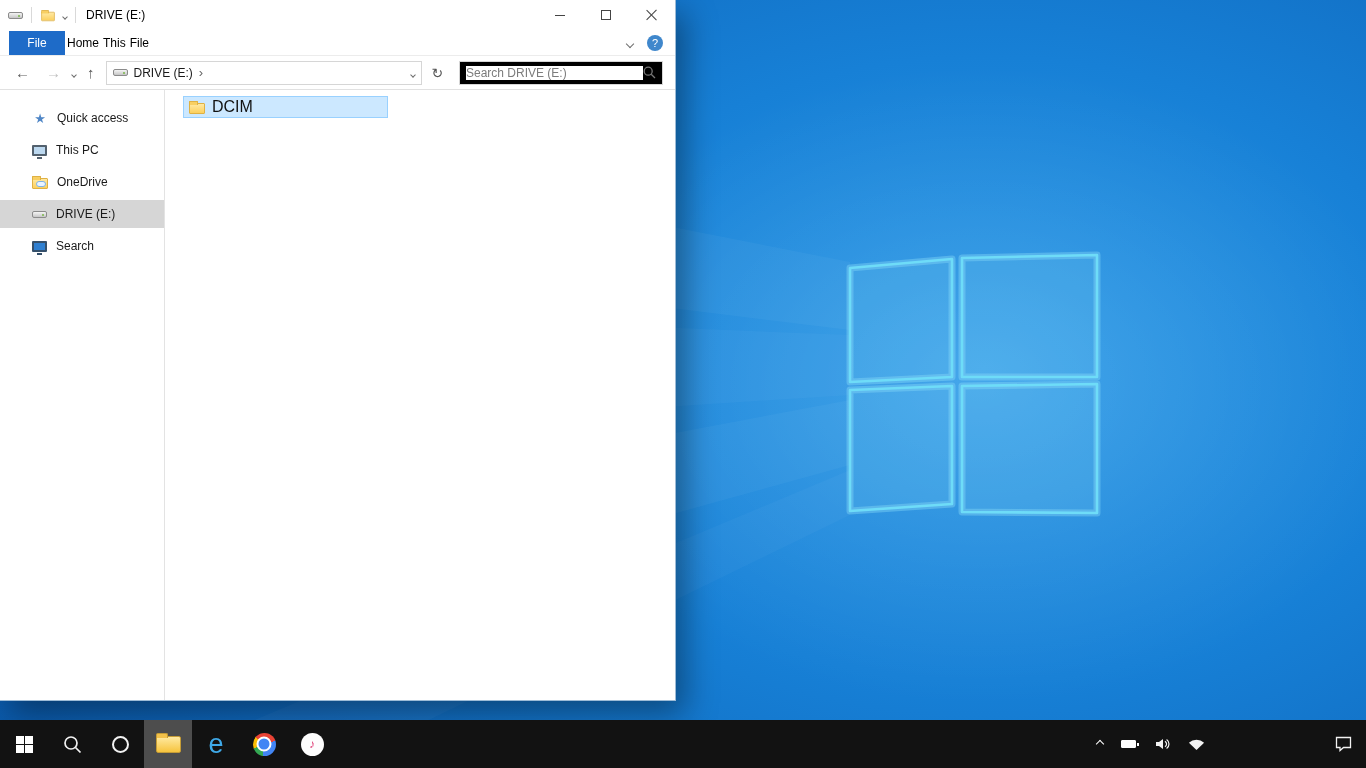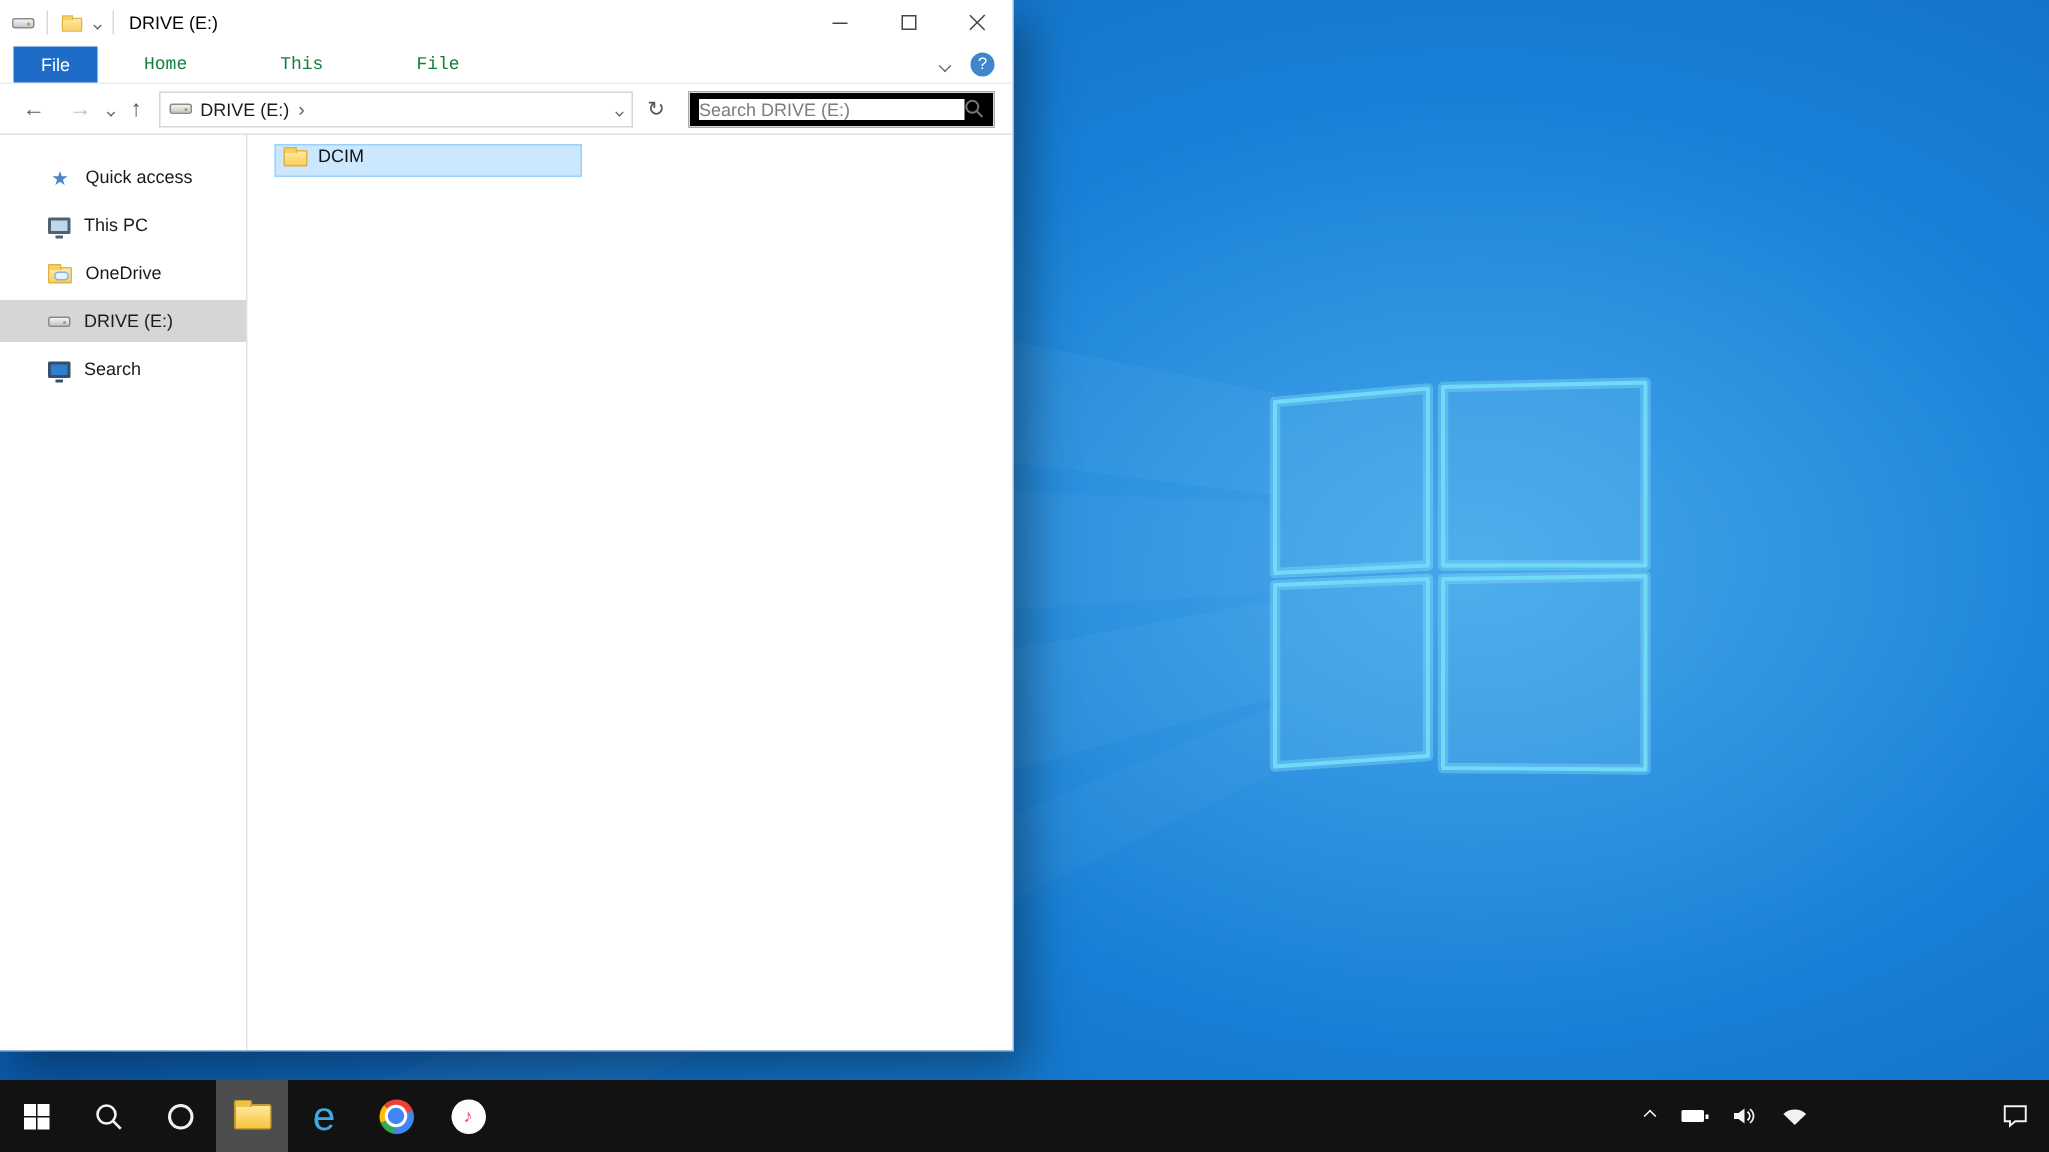--- a/index.html
+++ b/index.html
@@ -24,21 +24,21 @@
   .min-glyph { width:10px; height:1px; background:#444; display:block; }
   .max-glyph { width:10px; height:10px; border:1px solid #444; display:block; }
   .x-glyph { position:relative; width:12px; height:12px; display:block; }
   .x-glyph::before,.x-glyph::after { content:""; position:absolute; left:5px; top:-1px; width:1.3px; height:14px; background:#444; }
   .x-glyph::before { transform:rotate(45deg); } .x-glyph::after { transform:rotate(-45deg); }
 
   
   .tabs-row { height:26px; display:flex; align-items:center; border-bottom:1px solid #ececec; font-size:12px; }
   .file-tab { width:56px; height:24px; margin-left:9px; background:#1e6bc8; color:#fff;
     display:flex; align-items:center; justify-content:center; }
-  .tab { padding:0 31px; color:#15803d; height:24px; display:flex; align-items:center;font-family:Liberation Mono, monospace; }
+  .tab { padding:0 2px; color:#000000; height:24px; display:flex; align-items:center; }
   .tabs-right { margin-left:auto; display:flex; align-items:center; gap:14px; padding-right:12px; }
   .help-circle { width:16px; height:16px; border-radius:50%; background:#3f87cc; color:#fff; font-size:11px;
     display:flex; align-items:center; justify-content:center; }
 
   
   .chev { width:6px; height:6px; border-right:1.4px solid #6e6e6e; border-bottom:1.4px solid #6e6e6e; display:inline-block; }
   .chev.down { transform:rotate(45deg); }
   .chev.up { transform:rotate(-135deg); }
   .chev.sm { width:4px; height:4px; }
   .chev.white { border-color:#fff; }
@@ -80,22 +80,22 @@
     background:#79b648; border-radius:50%; }
   .icon-pc { width:15px; height:11px; border:2px solid #53616e; background:#bcd8ef; border-radius:1px;
     position:relative; flex:0 0 auto; }
   .icon-pc::after { content:""; position:absolute; left:3px; bottom:-5px; width:5px; height:2px; background:#53616e; }
   .icon-net { width:15px; height:11px; border:2px solid #35506b; background:#2e7fd1; border-radius:1px;
     position:relative; flex:0 0 auto; }
   .icon-net::after { content:""; position:absolute; left:3px; bottom:-5px; width:5px; height:2px; background:#35506b; }
 
   
   .content { flex:1; padding:6px 0 0 18px; position:relative; }
-  .file-tile { width:205px; height:22px; display:flex; gap:7px; padding-left:5px;
-    font-size:12px; color:#111; border:1px solid transparent; }
+  .file-tile { width:205px; height:22px; display:flex; align-items:center; gap:7px; padding-left:5px;
+    font-size:16px; color:#111; border:1px solid transparent; }
   .file-tile.selected { background:#cce8ff; border-color:#99d1ff; }
 
   
   .statusbar { height:24px; border-top:1px solid #e1e1e1; display:flex; align-items:center;
     padding:0 12px; font-size:12px; color:#3d3d3d; }
   .status-div { width:1px; height:14px; background:#d0d0d0; margin:0 11px; }
   .view-toggles { margin-left:auto; display:flex; gap:4px; }
   .view-ic { width:19px; height:17px; display:flex; align-items:center; justify-content:center; border:1px solid transparent; }
   .view-ic.selected { background:#cce8ff; border-color:#99d1ff; }
   .ic-details { width:11px; height:9px; background:repeating-linear-gradient(180deg,#6f6f6f 0 1px,transparent 1px 4px); }

